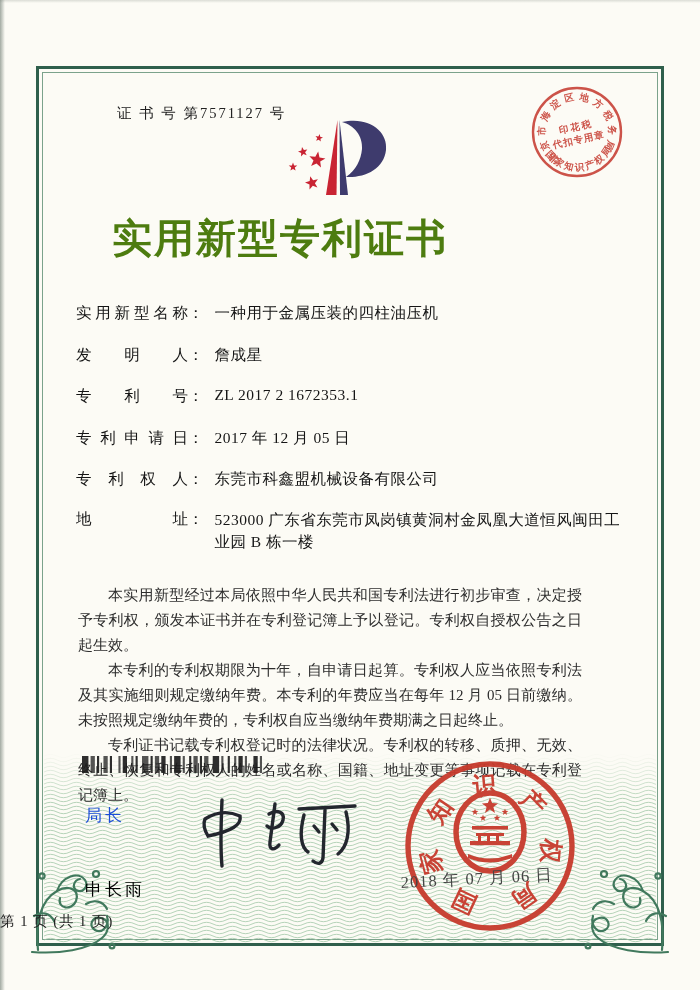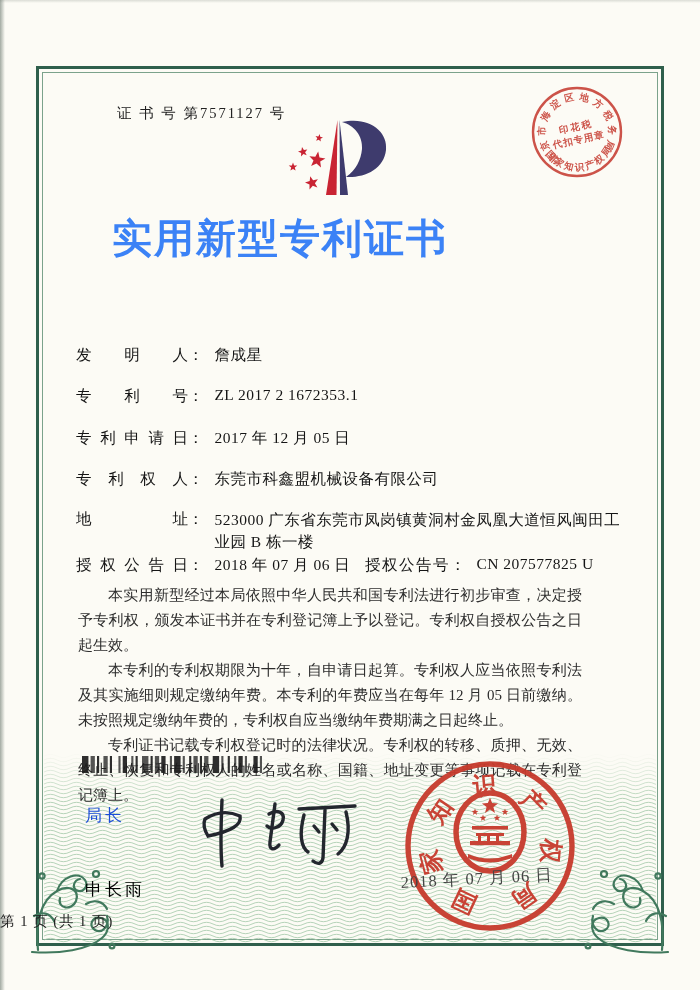--- a/index.html
+++ b/index.html
@@ -8,21 +8,21 @@
   .scan-edge{position:absolute;left:0;top:0;bottom:0;width:5px;
     background:linear-gradient(to right,rgba(90,105,95,.55),rgba(90,105,95,0));}
   .scan-edge-top{position:absolute;left:0;top:0;right:0;height:3px;
     background:linear-gradient(to bottom,rgba(120,130,120,.25),rgba(120,130,120,0));}
   .frame-outer{position:absolute;left:36px;top:66px;width:622px;height:874px;
     border:3px solid #2f5f4c;}
   .frame-inner{position:absolute;inset:3px;border:1px solid #7ba28b;}
   .cert-no{position:absolute;left:72px;top:104px;font-size:14.5px;letter-spacing:2px;color:#222;margin-left:45px;}
   .logo{position:absolute;left:284px;top:112px;width:115px;height:85px;}
   .title{position:absolute;left:0;width:560px;top:211px;text-align:center;
-    font-size:40px;font-weight:bold;letter-spacing:2px;color:#3b82f6;}
+    font-size:40px;font-weight:bold;letter-spacing:2px;color:#4d7c0f;}
   .tax-stamp{position:absolute;left:529px;top:84px;width:96px;height:96px;opacity:.93;}
   .frow{position:absolute;left:76px;font-size:15.5px;color:#151515;white-space:nowrap;}
   .flabel{display:inline-block;width:112px;text-align:justify;text-align-last:justify;vertical-align:top;}
   .fcolon{display:inline-block;vertical-align:top;}
   .fvalue{display:inline-block;margin-left:7px;vertical-align:top;letter-spacing:.5px;}
   .fvalue.wrap{white-space:normal;width:412px;line-height:22px;}
   .grant-pair{position:absolute;left:289px;top:0;white-space:nowrap;}
   .flabel2{letter-spacing:1.5px;}
   .paras{position:absolute;left:78px;top:583px;width:504px;font-size:15px;line-height:25px;
     color:#2d2d2d;text-align:justify;}
@@ -137,47 +137,43 @@
       <text x="80.45143490983756" y="61.111230769556926" transform="rotate(112.0 80.5 61.1)" text-anchor="middle" dominant-baseline="central" font-size="9.5" fill="#c9473c" font-weight="bold">局</text>
       <text x="21.618358695552512" y="71.75413652573948" transform="rotate(48.0 21.6 71.8)" text-anchor="middle" dominant-baseline="central" font-size="9.5" fill="#c9473c" font-weight="bold">国</text>
       <text x="29.89348806331853" y="78.53529475028547" transform="rotate(30.7 29.9 78.5)" text-anchor="middle" dominant-baseline="central" font-size="9.5" fill="#c9473c" font-weight="bold">家</text>
       <text x="39.813136588643374" y="82.54309290558375" transform="rotate(13.3 39.8 82.5)" text-anchor="middle" dominant-baseline="central" font-size="9.5" fill="#c9473c" font-weight="bold">知</text>
       <text x="50.47635481791646" y="83.41352378422376" transform="rotate(-4.0 50.5 83.4)" text-anchor="middle" dominant-baseline="central" font-size="9.5" fill="#c9473c" font-weight="bold">识</text>
       <text x="60.91465877583687" y="81.06753073187807" transform="rotate(-21.3 60.9 81.1)" text-anchor="middle" dominant-baseline="central" font-size="9.5" fill="#c9473c" font-weight="bold">产</text>
       <text x="70.17999226631059" y="75.71818794702139" transform="rotate(-38.7 70.2 75.7)" text-anchor="middle" dominant-baseline="central" font-size="9.5" fill="#c9473c" font-weight="bold">权</text>
       <text x="77.43083382570398" y="67.85134807321151" transform="rotate(-56.0 77.4 67.9)" text-anchor="middle" dominant-baseline="central" font-size="9.5" fill="#c9473c" font-weight="bold">局</text>
     </svg>
 
+  <div class="frow" style="top:303px">
+    <span class="flabel">实用新型名称</span><span class="fcolon">：</span>
+    <span class="fvalue">一种用于金属压装的四柱油压机</span>
+  </div>
   <div class="frow" style="top:345px">
     <span class="flabel">发明人</span><span class="fcolon">：</span>
     <span class="fvalue">詹成星</span>
   </div>
   <div class="frow" style="top:386px">
     <span class="flabel">专利号</span><span class="fcolon">：</span>
     <span class="fvalue">ZL 2017 2 1672353.1</span>
   </div>
   <div class="frow" style="top:428px">
     <span class="flabel">专利申请日</span><span class="fcolon">：</span>
     <span class="fvalue">2017 年 12 月 05 日</span>
   </div>
   <div class="frow" style="top:469px">
     <span class="flabel">专利权人</span><span class="fcolon">：</span>
     <span class="fvalue">东莞市科鑫盟机械设备有限公司</span>
   </div>
   <div class="frow" style="top:509px">
     <span class="flabel">地址</span><span class="fcolon">：</span>
     <span class="fvalue wrap">523000 广东省东莞市凤岗镇黄洞村金凤凰大道恒风闽田工业园 B 栋一楼</span>
-  </div>
-  <div class="frow" style="top:555px;width:580px">
-    <span class="flabel">授权公告日</span><span class="fcolon">：</span>
-    <span class="fvalue">2018 年 07 月 06 日</span>
-    <span class="grant-pair">
-      <span class="flabel2">授权公告号</span><span>：</span>
-      <span class="fvalue">CN 207577825 U</span>
-    </span>
   </div>
 
   <div class="paras">
     <p>本实用新型经过本局依照中华人民共和国专利法进行初步审查，决定授予专利权，颁发本证书并在专利登记簿上予以登记。专利权自授权公告之日起生效。</p>
     <p>本专利的专利权期限为十年，自申请日起算。专利权人应当依照专利法及其实施细则规定缴纳年费。本专利的年费应当在每年 12 月 05 日前缴纳。未按照规定缴纳年费的，专利权自应当缴纳年费期满之日起终止。</p>
     <p>专利证书记载专利权登记时的法律状况。专利权的转移、质押、无效、终止、恢复和专利权人的姓名或名称、国籍、地址变更等事项记载在专利登记簿上。</p>
   </div>
 
   <svg class="barcode" id="barcode" viewBox="0 0 180 17">
       <rect x="0.00" y="0" width="6.43" height="17" fill="#1c1c1c" opacity="0.92"></rect>

